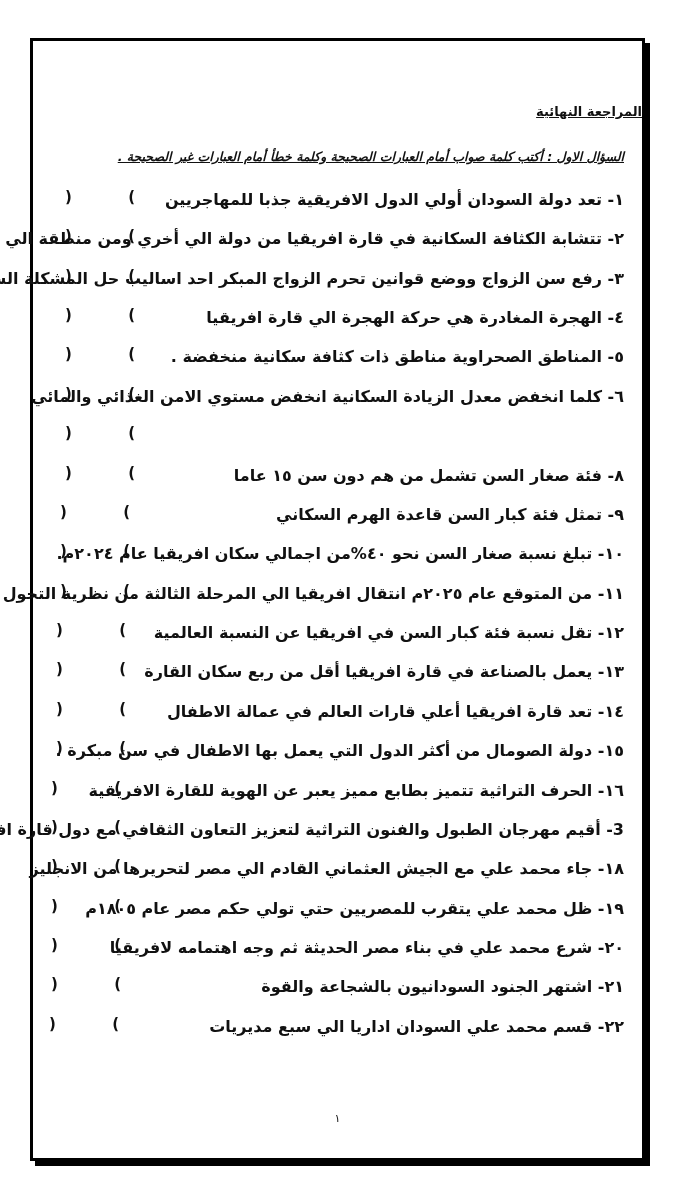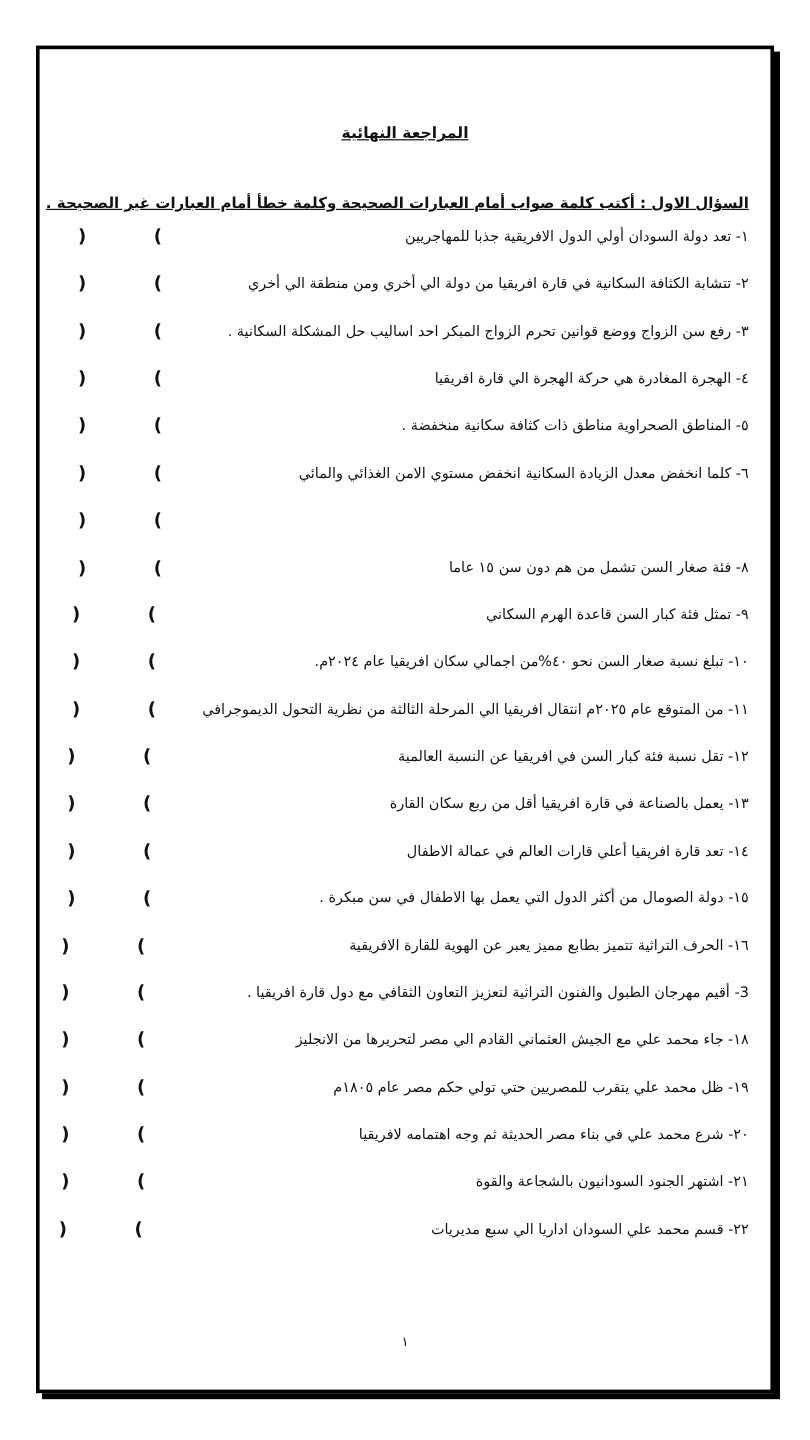--- a/index.html
+++ b/index.html
@@ -7,35 +7,35 @@
          font-family: "DejaVu Sans", "Liberation Sans", sans-serif; color: #111; }
   .frame {
     position: absolute; left: 30px; top: 38px; width: 609px; height: 1117px;
     border-top: 3px solid #000; border-left: 3px solid #000;
     border-right: 3px solid #000; border-bottom: 3px solid #000;
     box-shadow: 5px 5px 0 0 #000;
     background: #fff;
   }
   .title {
     position: absolute; top: 63px; left: 0; right: 0;
-    text-align: center; font-weight: bold; font-size: 13px;
+    font-weight: bold; font-size: 13px;
     text-decoration: underline; direction: rtl;
   }
   .question {
-    position: absolute; top: 120px; right: 18px; left: 90px;
+    position: absolute; top: 108px; right: 18px; left: 90px;
     text-align: right; font-weight: bold; font-size: 12.5px;
-    text-decoration: underline; direction: rtl; white-space: nowrap;
+    text-decoration: underline; direction: rtl; white-space: nowrap; font-style: italic;
   }
   .item {
     position: absolute; right: 18px; left: 10px; height: 20px;
     direction: rtl;
   }
   .item-text {
     position: absolute; right: 0; top: 0;
-    font-weight: normal; font-size: 12px; white-space: nowrap;
+    font-weight: bold; font-size: 16px; white-space: nowrap;
   }
   .answer {
     position: absolute; top: -2px; width: 70px; height: 20px;
     font-size: 15px; font-weight: bold; direction: ltr;
     display: flex; justify-content: space-between;
   }
   .answer span { display: inline-block; }
   .page-number {
     position: absolute; bottom: 33px; left: 0; right: 0;
     text-align: center; font-size: 11px;

